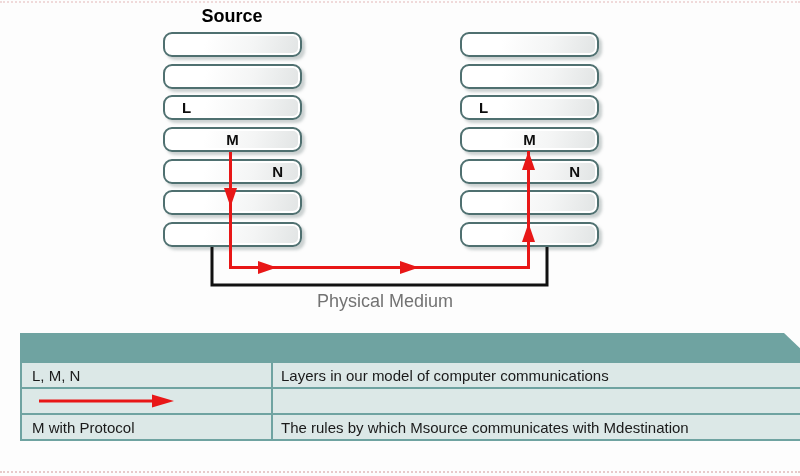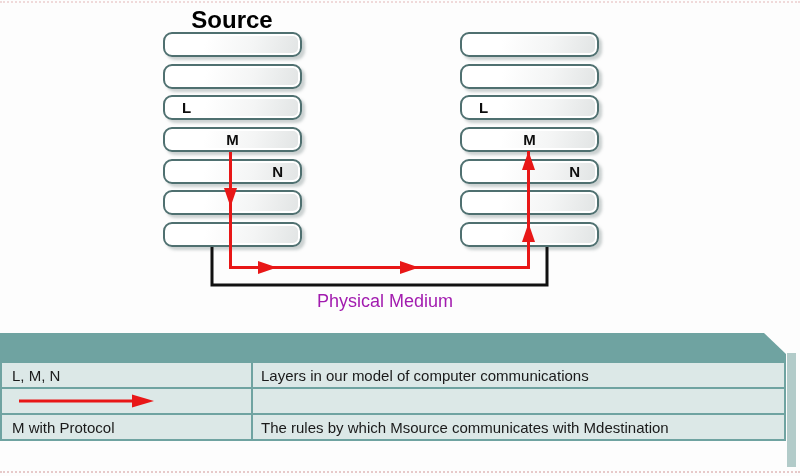--- a/index.html
+++ b/index.html
@@ -13,21 +13,21 @@
     border-top:2px dotted #f0dada; pointer-events:none;
   }
   .screen::after {
     content:""; position:absolute; left:0; right:0; bottom:3px;
     border-top:2px dotted #e7caca; pointer-events:none;
   }
 
   
   .stack-title {
     position:absolute; top:6px; width:210px; text-align:center;
-    font-size:24px; font-weight:bold; color:#000;
+    font-size:18px; font-weight:bold; color:#000;
   }
   .stack-title.src  { left:127px; }
   .stack-title.dst  { left:423px; }
 
   
   .stack {
     position:absolute; top:32px; width:139px;
     display:flex; flex-direction:column; gap:6.7px;
   }
   .stack.src { left:163px; }
@@ -43,25 +43,25 @@
   .layer-box.align-left   { padding-left:17px; }
   .layer-box.align-center { justify-content:center; }
   .layer-box.align-right  { justify-content:flex-end; padding-right:17px; }
 
   
   .overlay { position:absolute; left:0; top:0; pointer-events:none; }
 
   
   .pm-label {
     position:absolute; left:280px; top:291px; width:210px;
-    text-align:center; font-size:18px; color:#a21caf;
+    text-align:center; font-size:18px; color:#737373;
   }
 
   
-  .legend { position:absolute; left:0; top:333px; width:720px; height:140px; }
+  .legend { position:absolute; left:20px; top:333px; width:720px; height:140px; }
   .legend-header {
     position:absolute; left:0; top:0; width:786px; height:30px;
     background:#6fa3a1;
     clip-path:polygon(0 0, 764px 0, 786px 21px, 786px 30px, 0 30px);
   }
   .legend-side {
     position:absolute; left:787px; top:20px; width:9px; height:114px;
     background:#b2cbc9;
   }
   .legend-body {

